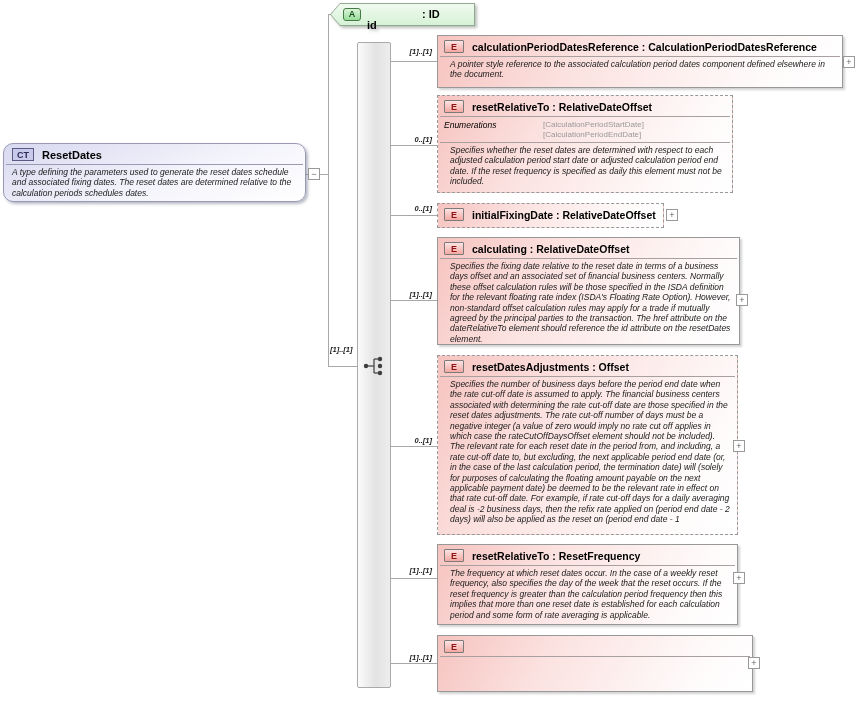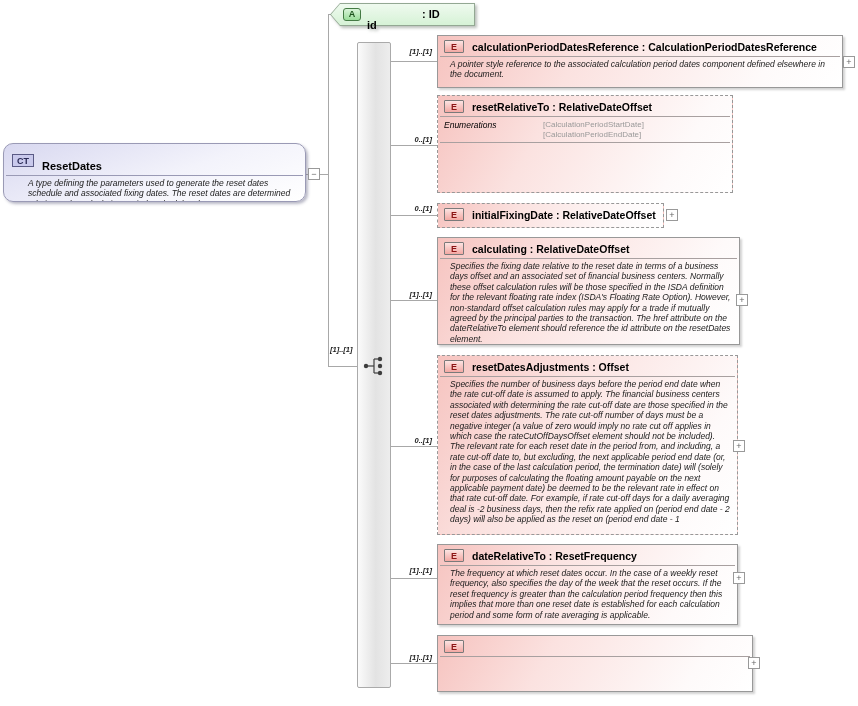--- a/index.html
+++ b/index.html
@@ -35,23 +35,23 @@
     border:1px solid #9a9ab5;border-radius:10px;
     background:linear-gradient(160deg,#d8d8f0,#f3f3fb 55%,#ffffff);
     box-shadow:2px 2px 3px rgba(100,100,130,.45);overflow:hidden;
   }
   .ctbox .trow{display:flex;align-items:center;gap:8px;padding:4px 8px 3px 8px;}
   .ctbadge{
     display:inline-block;width:22px;height:13px;box-sizing:border-box;border:1px solid #5a5a85;
     border-radius:0;background:#c9c9ec;color:#2a2a55;font:bold 9px/12px "Liberation Sans",sans-serif;
     text-align:center;flex:0 0 auto;
   }
-  .cttitle{font:bold 11px "Liberation Sans",sans-serif;color:#000;white-space:nowrap;margin-top:12px;}
+  .cttitle{font:bold 11px "Liberation Sans",sans-serif;color:#000;white-space:nowrap;}
   .ctsep{border-top:1px solid #9a9ab5;margin:0 2px;}
-  .ctdesc{padding:2px 8px;font:italic 8.5px/10.4px "Liberation Sans",sans-serif;color:#1a1a1a;margin-left:16px;}
+  .ctdesc{padding:2px 8px;font:italic 8.5px/10.4px "Liberation Sans",sans-serif;color:#1a1a1a;}
   
   .attrwrap{position:absolute;left:330px;top:3px;width:145px;height:23px;
     filter:drop-shadow(2px 2px 1.5px rgba(120,130,120,.5));}
   .attrborder{position:absolute;inset:0;background:#93a893;
     clip-path:polygon(0 50%,10px 0,100% 0,100% 100%,10px 100%);}
   .attrfill{position:absolute;inset:1px;background:linear-gradient(180deg,#effaef,#d6f2d6);
     clip-path:polygon(0 50%,9px 0,100% 0,100% 100%,9px 100%);}
   .attrcontent{position:absolute;inset:0;display:flex;align-items:center;}
   .abadge{
     position:absolute;left:13px;top:5px;width:18px;height:13px;box-sizing:border-box;
@@ -167,20 +167,21 @@
     </div>
     <div class="esep"></div>
     <div class="enumrow">
       <span class="enumlabel">Enumerations</span>
       <span class="enumvals">
         <span>[CalculationPeriodStartDate]</span><br>
         <span>[CalculationPeriodEndDate]</span>
       </span>
     </div>
     <div class="esep"></div>
+    <div class="edesc">Specifies whether the reset dates are determined with respect to each adjusted calculation period start date or adjusted calculation period end date. If the reset frequency is specified as daily this element must not be included.</div>
   </div>
 
   <div class="ebox dashed e3">
     <div class="etrow">
       <span class="ebadge">E</span>
       <span class="elabel">initialFixingDate : RelativeDateOffset</span>
     </div>
   </div>
   <div class="pm" style="left:666px;top:209px;">+</div>
 
@@ -200,21 +201,21 @@
       <span class="elabel">resetDatesAdjustments : Offset</span>
     </div>
     <div class="esep"></div>
     <div class="edesc">Specifies the number of business days before the period end date when the rate cut-off date is assumed to apply. The financial business centers associated with determining the rate cut-off date are those specified in the reset dates adjustments. The rate cut-off number of days must be a negative integer (a value of zero would imply no rate cut off applies in which case the rateCutOffDaysOffset element should not be included). The relevant rate for each reset date in the period from, and including, a rate cut-off date to, but excluding, the next applicable period end date (or, in the case of the last calculation period, the termination date) will (solely for purposes of calculating the floating amount payable on the next applicable payment date) be deemed to be the relevant rate in effect on that rate cut-off date. For example, if rate cut-off days for a daily averaging deal is -2 business days, then the refix rate applied on (period end date - 2 days) will also be applied as the reset on (period end date - 1</div>
   </div>
   <div class="pm" style="left:733px;top:440px;">+</div>
 
   <div class="ebox solid e6">
     <div class="etrow">
       <span class="ebadge">E</span>
-      <span class="elabel">dateRelativeTo : ResetFrequency</span>
+      <span class="elabel">resetRelativeTo : ResetFrequency</span>
     </div>
     <div class="esep"></div>
     <div class="edesc">The frequency at which reset dates occur. In the case of a weekly reset frequency, also specifies the day of the week that the reset occurs. If the reset frequency is greater than the calculation period frequency then this implies that more than one reset date is established for each calculation period and some form of rate averaging is applicable.</div>
   </div>
   <div class="pm" style="left:733px;top:572px;">+</div>
 
   <div class="ebox solid e7">
     <div class="etrow">
       <span class="ebadge">E</span>
     </div>

